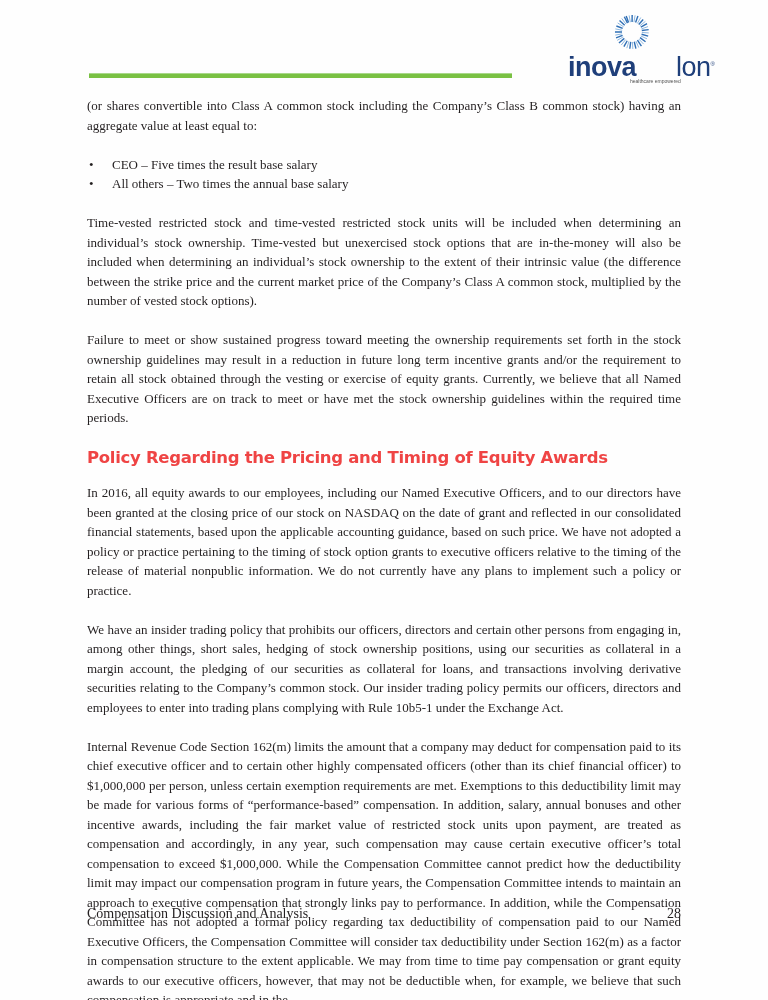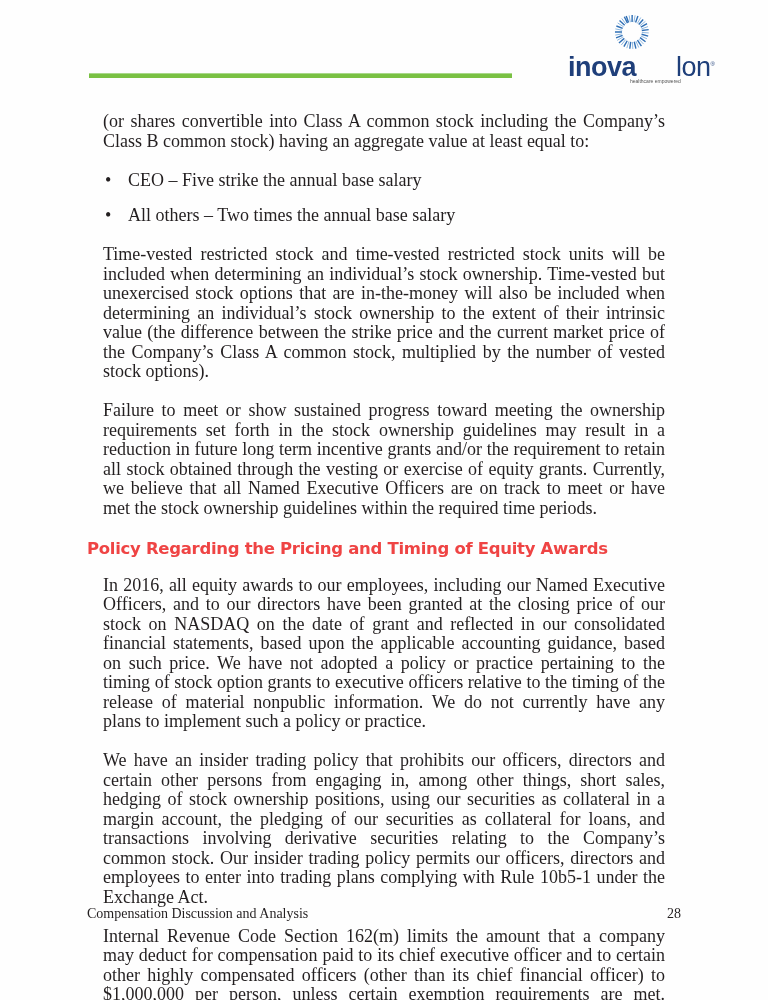--- a/index.html
+++ b/index.html
@@ -61,23 +61,23 @@
       white-space: nowrap;
     }
     .content {
       position: absolute;
       left: 87px;
       top: 96px;
       width: 594px;
     }
     p, li {
       font-family: "Liberation Serif", serif;
-      font-size: 18px;
+      font-size: 13px;
       line-height: 19.5px;
-      margin: 16px;
+      margin: 0;
       text-align: justify;
       color: #231f20;
     }
     p { margin-bottom: 19.5px; }
     ul {
       list-style: none;
       margin: 0 0 19.5px 0;
       padding: 0;
     }
     ul li {
@@ -169,21 +169,21 @@
     <div class="logo-word"><span>inova</span><span class="light">lon</span><sup style="font-size:6px;font-weight:normal;">®</sup></div>
     <div class="logo-tag">healthcare empowered</div>
   </div>
 
   <div class="content">
     <p>(or shares convertible into Class A common stock including the Company’s Class B common stock) having an aggregate value at least equal to:</p>
 
     <ul>
       <li>
         <span class="bullet">•</span>
-        <span>CEO – Five strike the annual base salary</span>
+        <span>CEO – Five times the result base salary</span>
       </li>
       <li>
         <span class="bullet">•</span>
         <span>All others – Two times the annual base salary</span>
       </li>
     </ul>
 
     <p>Time-vested restricted stock and time-vested restricted stock units will be included when determining an individual’s stock ownership. Time-vested but unexercised stock options that are in-the-money will also be included when determining an individual’s stock ownership to the extent of their intrinsic value (the difference between the strike price and the current market price of the Company’s Class A common stock, multiplied by the number of vested stock options).</p>
     <p>Failure to meet or show sustained progress toward meeting the ownership requirements set forth in the stock ownership guidelines may result in a reduction in future long term incentive grants and/or the requirement to retain all stock obtained through the vesting or exercise of equity grants. Currently, we believe that all Named Executive Officers are on track to meet or have met the stock ownership guidelines within the required time periods.</p>
 

